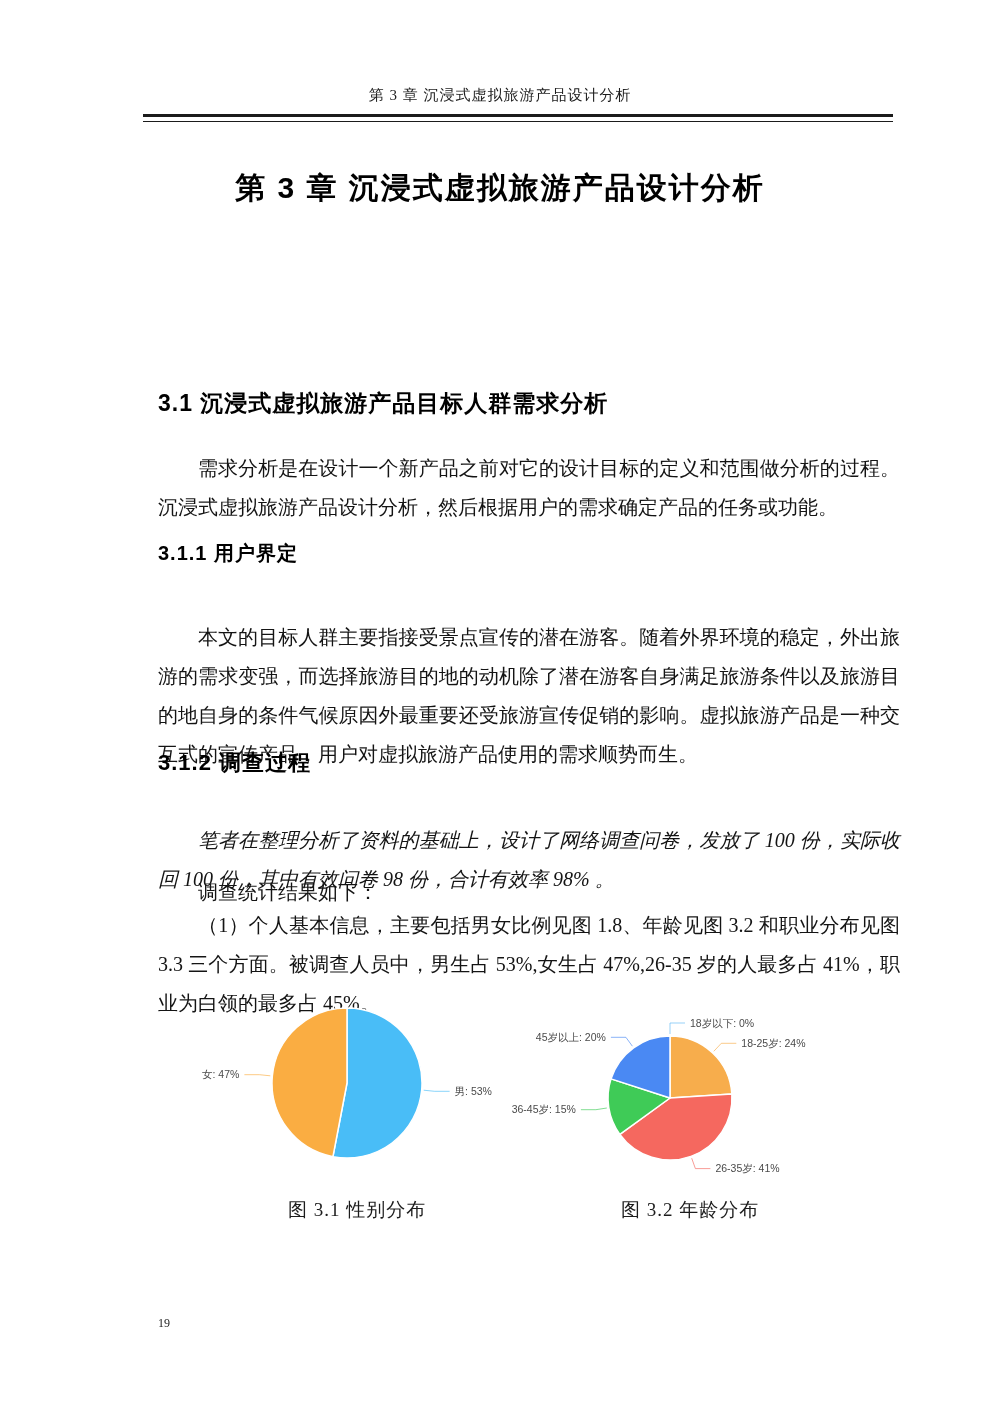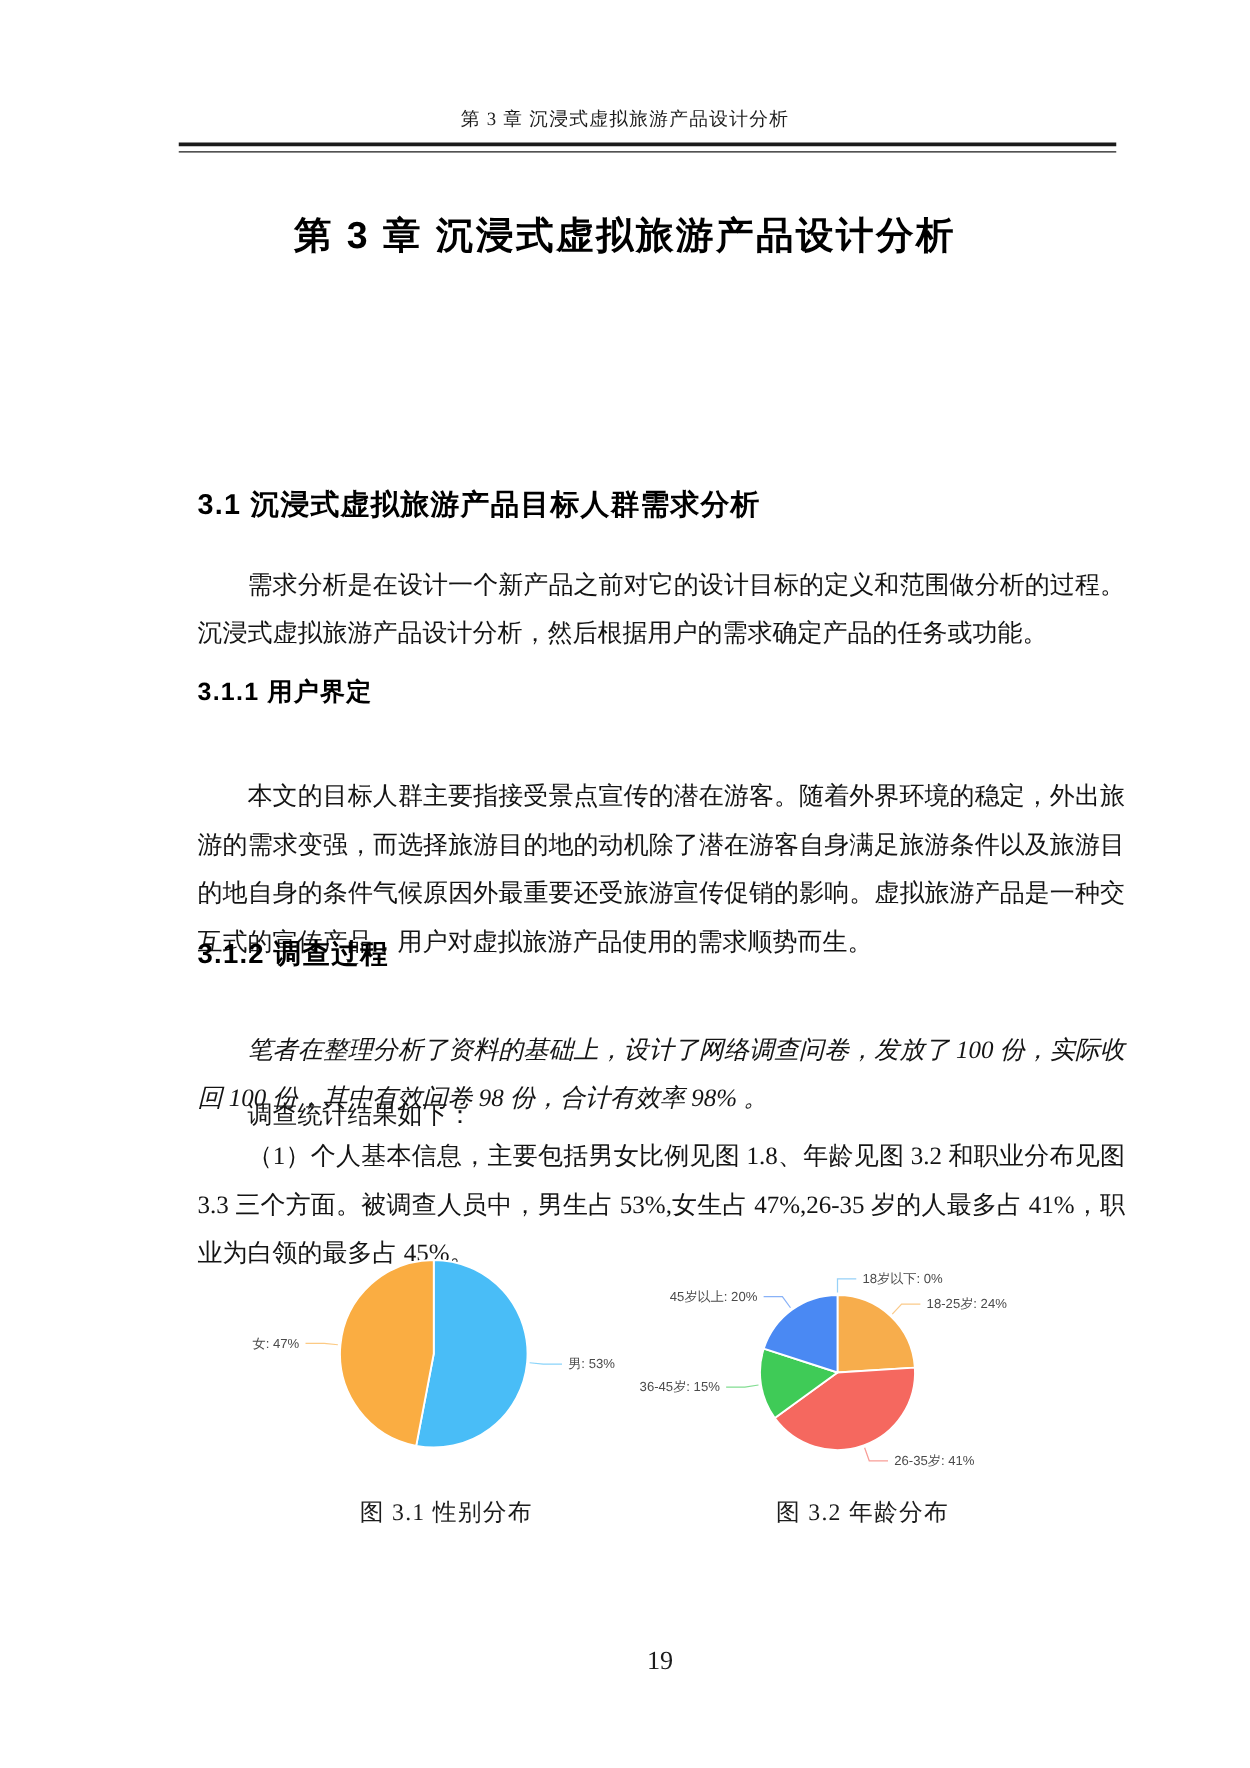--- a/index.html
+++ b/index.html
@@ -40,22 +40,22 @@
   .chart-svg{position:absolute;}
   .chart-gender{left:149px;top:995px;}
   .chart-age{left:462px;top:998px;}
   .fig-caption{
     position:absolute;top:1197px;width:300px;text-align:center;
     font-size:19px;color:#1c1c1c;letter-spacing:1px;
   }
   .cap1{left:189px;}
   .cap2{left:522px;}
   .page-number{
-    position:absolute;top:1316px;left:140px;width:740px;text-align:center;
-    font-size:21px;color:#1c1c1c;
+    position:absolute;top:1316px;left:140px;width:740px;
+    font-size:12px;color:#1c1c1c;
   }
 </style>
 </head>
 <body>
 
 <div class="page">
 
   <div class="running-head">第 3 章 沉浸式虚拟旅游产品设计分析</div>
   <div class="rule-thick"></div>
   <div class="rule-thin"></div>

